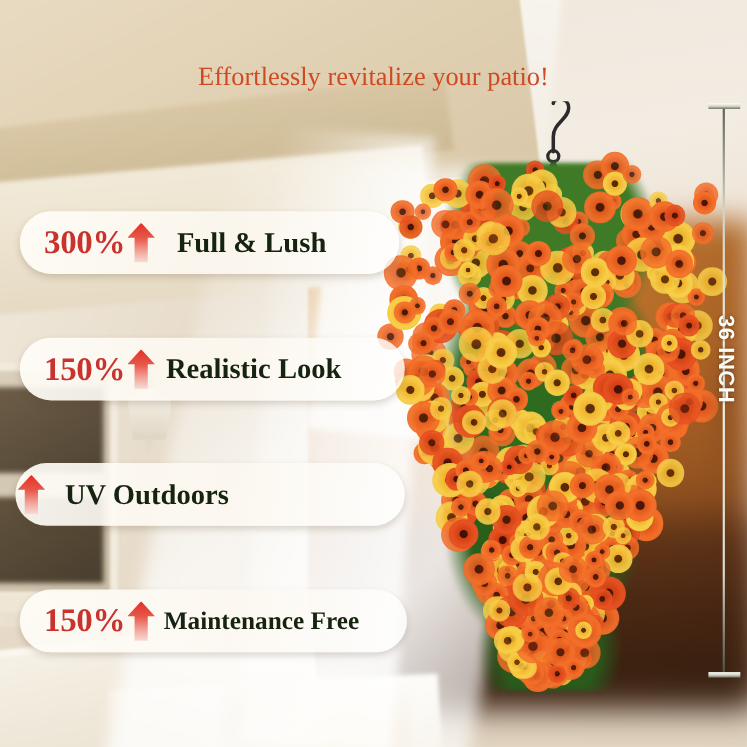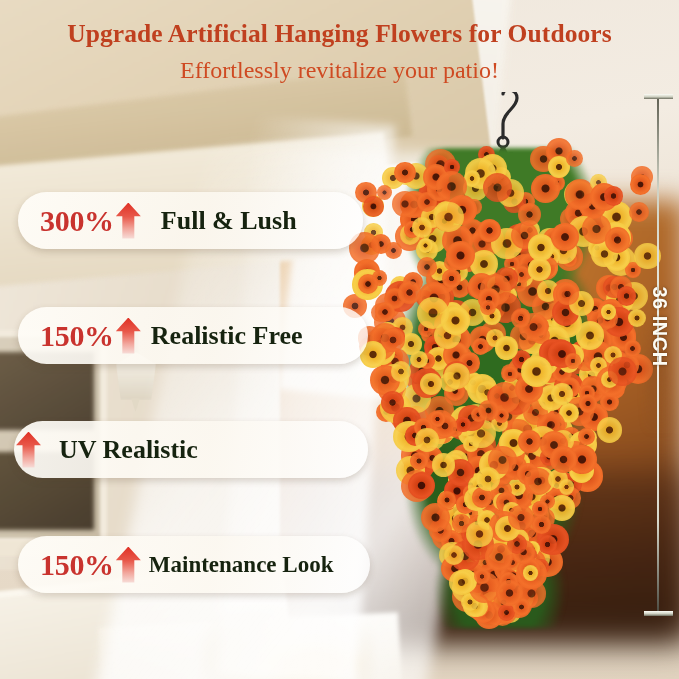--- a/index.html
+++ b/index.html
@@ -828,44 +828,43 @@
         <div class="flower petal-o" style="left: 252.506px; top: 79.2921px; width: 25.3471px; height: 25.3471px; opacity: 0.92;"></div>
         <div class="flower petal-r" style="left: 265.155px; top: 138.486px; width: 19.1092px; height: 19.1092px; opacity: 0.94;"></div>
         <div class="flower petal-o" style="left: 165.59px; top: 282.072px; width: 23.1162px; height: 23.1162px; opacity: 0.97;"></div>
         <div class="flower petal-o" style="left: 144.446px; top: 431.668px; width: 26.367px; height: 26.367px; opacity: 0.9;"></div>
         <div class="flower petal-y" style="left: 92.3998px; top: 214.686px; width: 25.915px; height: 25.915px; opacity: 0.83;"></div>
         <div class="flower petal-o" style="left: 197.575px; top: 297.587px; width: 27.0914px; height: 27.0914px; opacity: 0.93;"></div>
         <div class="flower petal-y" style="left: 170.562px; top: 417.427px; width: 15.6693px; height: 15.6693px; opacity: 0.94;"></div>
       </div>
   </div>
 
-  <div class="title">Upgrade Artificial Hanging Flowers for Outdoors</div>
   <div class="subtitle">Effortlessly revitalize your patio!</div>
 
   <div class="pill" id="pill0">
     <span class="pct">300%</span>
     <span class="arrow"></span>
     <span class="label">Full &amp; Lush</span>
   </div>
 
   <div class="pill" id="pill1">
     <span class="pct">150%</span>
     <span class="arrow"></span>
-    <span class="label">Realistic Free</span>
+    <span class="label">Realistic Look</span>
   </div>
 
   <div class="pill" id="pill2">
     <span class="arrow"></span>
-    <span class="label">UV Realistic</span>
+    <span class="label">UV Outdoors</span>
   </div>
 
   <div class="pill" id="pill3">
     <span class="pct">150%</span>
     <span class="arrow"></span>
-    <span class="label">Maintenance Look</span>
+    <span class="label">Maintenance Free</span>
   </div>
 
   <div class="measure">
     <div class="m-text-bg"></div>
     <div class="m-line"></div>
     <div class="m-cap top"></div>
     <div class="m-cap bot"></div>
     <div class="m-text">36 INCH</div>
   </div>
 

